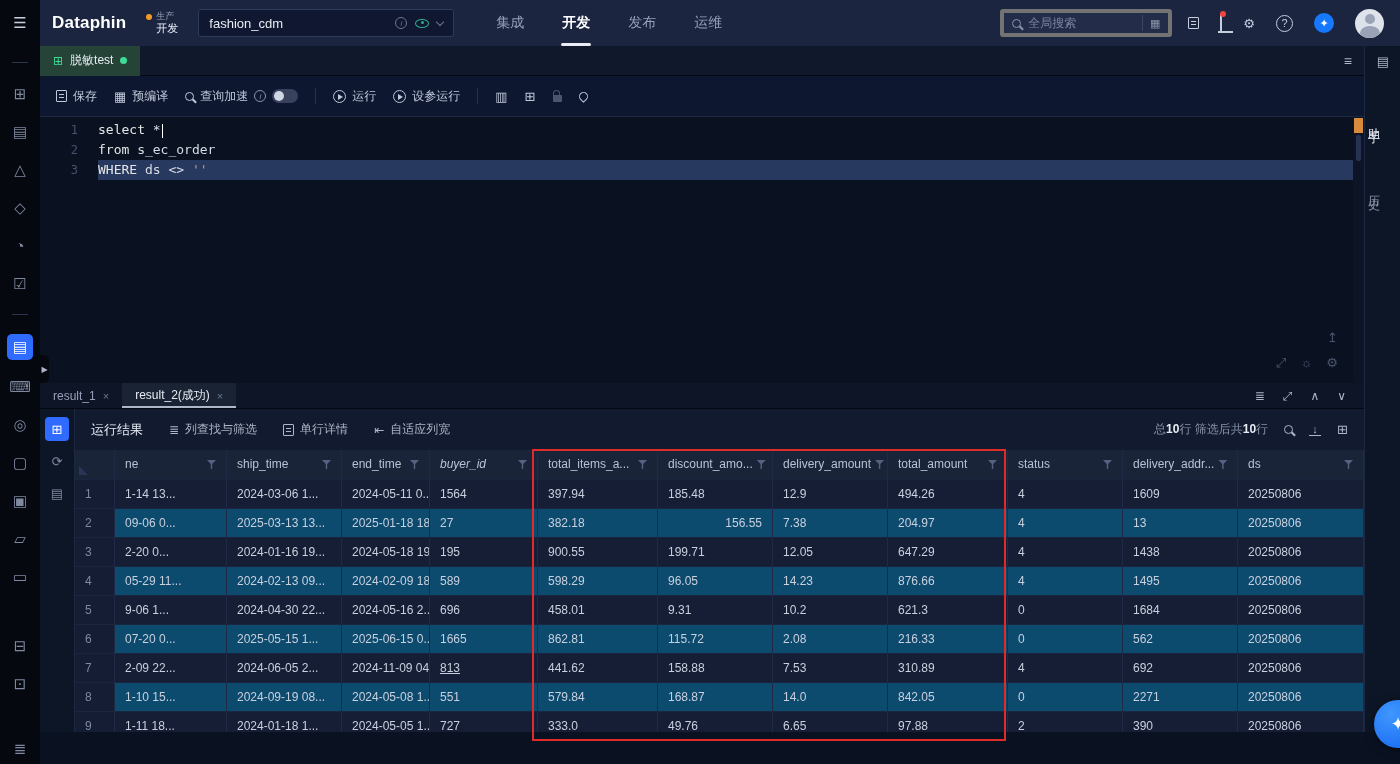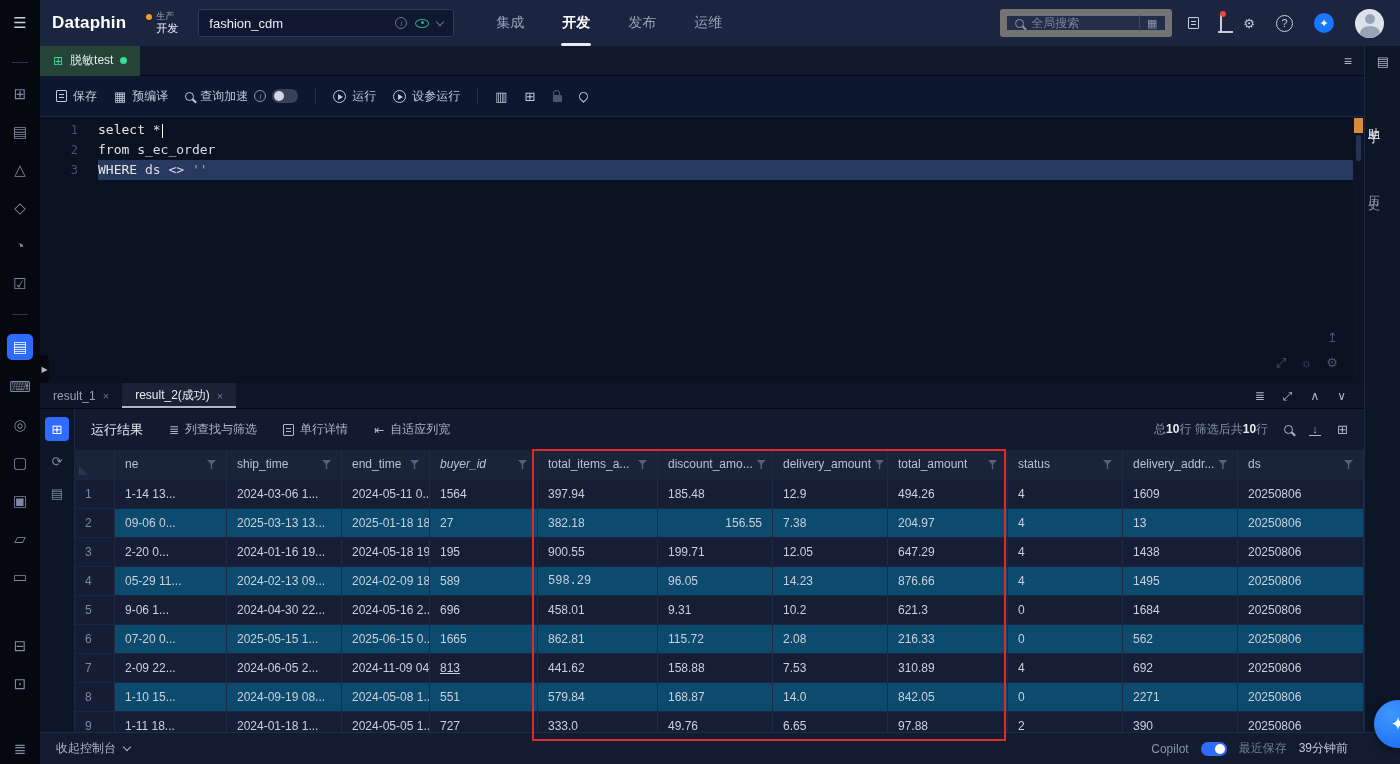--- a/index.html
+++ b/index.html
@@ -30,21 +30,21 @@
   .envbadge .bottom { font-size:11px; color:#E8ECF4; margin-left:10px; }
   .projsel { width:256px; height:28px; background:#0F1830; border:1px solid #2E3A5C; border-radius:3px;
     display:flex; align-items:center; gap:8px; padding:0 10px; }
   .projsel .pname { flex:1; font-size:13px; color:#E8ECF4; }
   .navitems { display:flex; gap:38px; margin-left:26px; }
   .nav-item { position:relative; font-size:14px; color:#97A0B8; cursor:pointer; }
   .nav-item.active { color:#FFFFFF; font-weight:bold; }
   .nav-item.active::after { content:""; position:absolute; left:50%; transform:translateX(-50%);
     bottom:-14px; width:30px; height:3px; background:#E8ECF4; border-radius:2px; }
   .spacer { flex:1; }
-  .gsearch { width:172px; height:28px; background:#232D4A; border:7px solid #737373; border-radius:3px;
+  .gsearch { width:172px; height:28px; background:#232D4A; border:4px solid #737373; border-radius:3px;
     display:flex; align-items:center; gap:7px; padding:0 8px; }
   .gsearch input { flex:1; min-width:0; background:transparent; border:none; outline:none;
     font-size:12px; color:#C6CDDD; font-family:inherit; }
   .gsearch input::placeholder { color:#7A84A0; }
   .gsearch .sep { width:1px; height:16px; background:#3A4568; }
   .topicons { display:flex; align-items:center; gap:21px; color:#C6CDDD; }
   .bell-wrap { position:relative; }
   .bell-dot { position:absolute; top:-3px; right:-4px; width:6px; height:6px; border-radius:50%; background:#F0453E; }
   .help-circle { width:17px; height:17px; border:1.4px solid #C6CDDD; border-radius:50%;
     display:flex; align-items:center; justify-content:center; font-size:11px; }
@@ -462,21 +462,21 @@
               <div class="tcell" style="width: 115px;">4</div>
               <div class="tcell" style="width: 115px;">1438</div>
               <div class="tcell" style="width: 126px;">20250806</div>
             </div>
             <div class="trow even">
               <div class="tcell rownum" style="width: 40px;">4</div>
               <div class="tcell" style="width: 112px;">05-29 11...</div>
               <div class="tcell" style="width: 115px;">2024-02-13 09...</div>
               <div class="tcell" style="width: 88px;">2024-02-09 18...</div>
               <div class="tcell" style="width: 108px;">589</div>
-              <div class="tcell" style="width: 120px; font-family: Liberation Mono, monospace;">598.29</div>
+              <div class="tcell" style="width: 120px;">598.29</div>
               <div class="tcell" style="width: 115px;">96.05</div>
               <div class="tcell" style="width: 115px;">14.23</div>
               <div class="tcell" style="width: 120px;">876.66</div>
               <div class="tcell" style="width: 115px;">4</div>
               <div class="tcell" style="width: 115px;">1495</div>
               <div class="tcell" style="width: 126px;">20250806</div>
             </div>
             <div class="trow odd">
               <div class="tcell rownum" style="width: 40px;">5</div>
               <div class="tcell" style="width: 112px;">9-06 1...</div>
@@ -545,32 +545,18 @@
               <div class="tcell" style="width: 120px;">97.88</div>
               <div class="tcell" style="width: 115px;">2</div>
               <div class="tcell" style="width: 115px;">390</div>
               <div class="tcell" style="width: 126px;">20250806</div>
             </div>
           </div>
       </div>
     </div>
   </div>
 
-  <div class="bottombar">
-    <div class="bb-left">
-      <span>收起控制台</span>
-      <span class="i-chev"></span>
-    </div>
-    <div class="bb-right">
-      <span class="bb-copilot">Copilot</span>
-      <span class="i-toggle on">
-          <span class="knob"></span>
-        </span>
-      <span class="bb-saved-label">最近保存</span>
-      <span class="bb-saved-time">39分钟前</span>
-    </div>
-  </div>
 
   <div class="annotation"></div>
 
   <div class="fab">✦</div>
 
 </div>
 
 </body></html>

